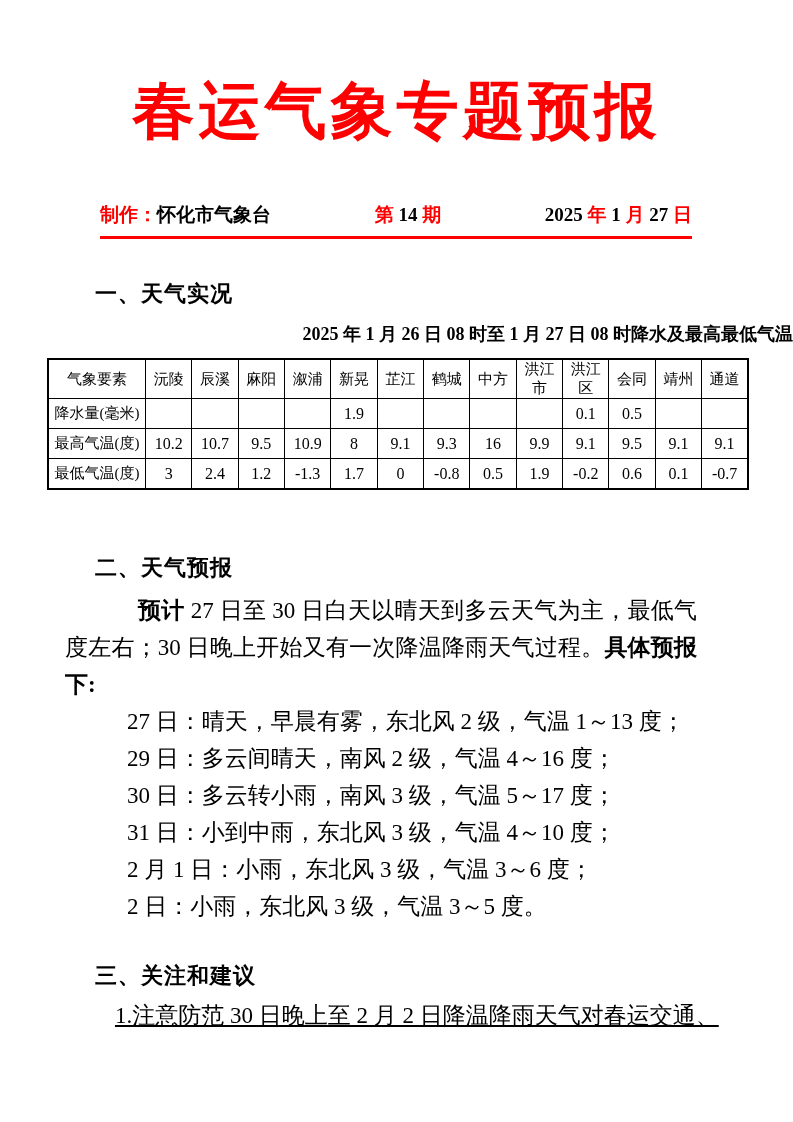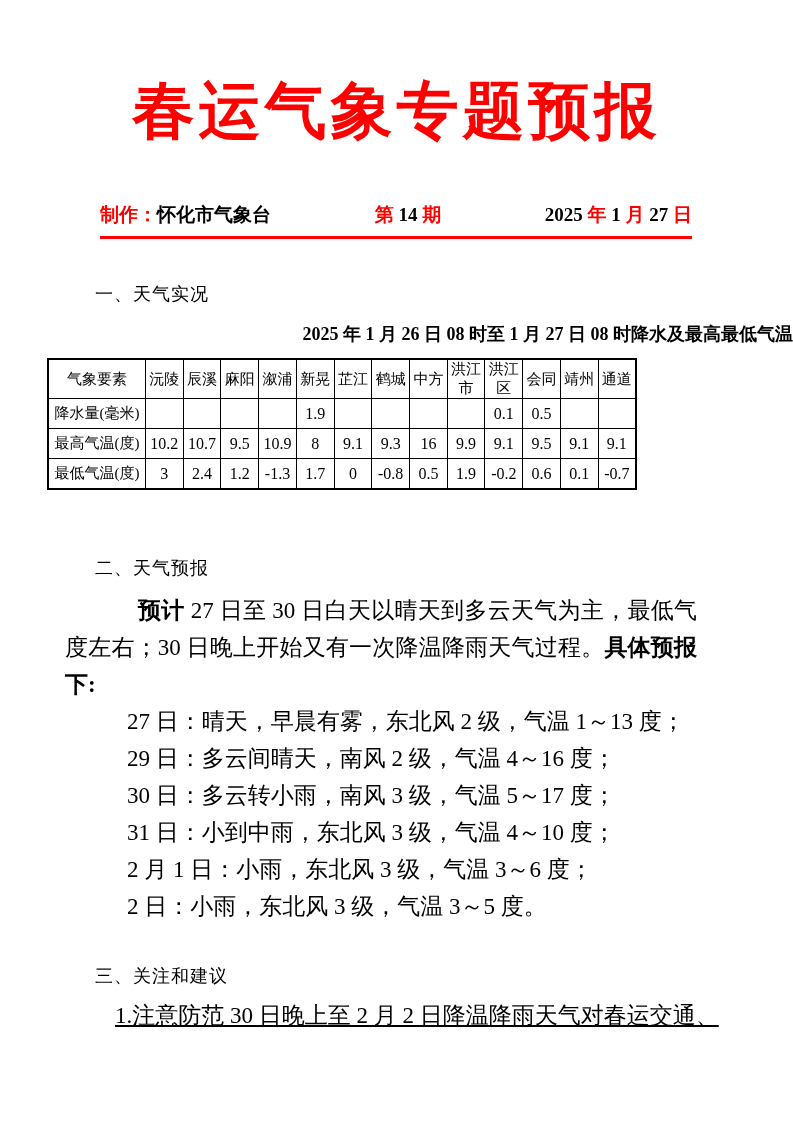--- a/index.html
+++ b/index.html
@@ -43,40 +43,40 @@
   .masthead .red{color:var(--red);}
   .masthead .black{color:var(--ink);}
   .red-rule{
     width:592px;height:3px;
     margin:8px 0 0 100px;
     background:var(--red);
   }
   
   .sec-heading{
     margin-left:95px;
-    font-size:18px;
+    font-size:22px;
     line-height:28px;
-    font-weight:normal;
+    font-weight:bold;
     font-family:"Liberation Sans","DejaVu Sans",sans-serif;
     letter-spacing:1px;
   }
   .sh1{margin-top:41px;}
   .sh2{margin-top:64px;}
   .sh3{margin-top:37px;}
   
   .table-title{
     margin-top:15px;
     text-align:right;
     font-size:18px;
     line-height:22px;
     font-weight:bold;
   }
   table.obs{
     margin:13px 0 0 47px;
-    width:590px;
+    width:702px;
     border-collapse:collapse;
     table-layout:fixed;
     border:2px solid #000;
     padding-left:35px;
   }
   table.obs th, table.obs td{
     border:1px solid #000;
     height:29px;
     padding:0 1px;
     text-align:center;

